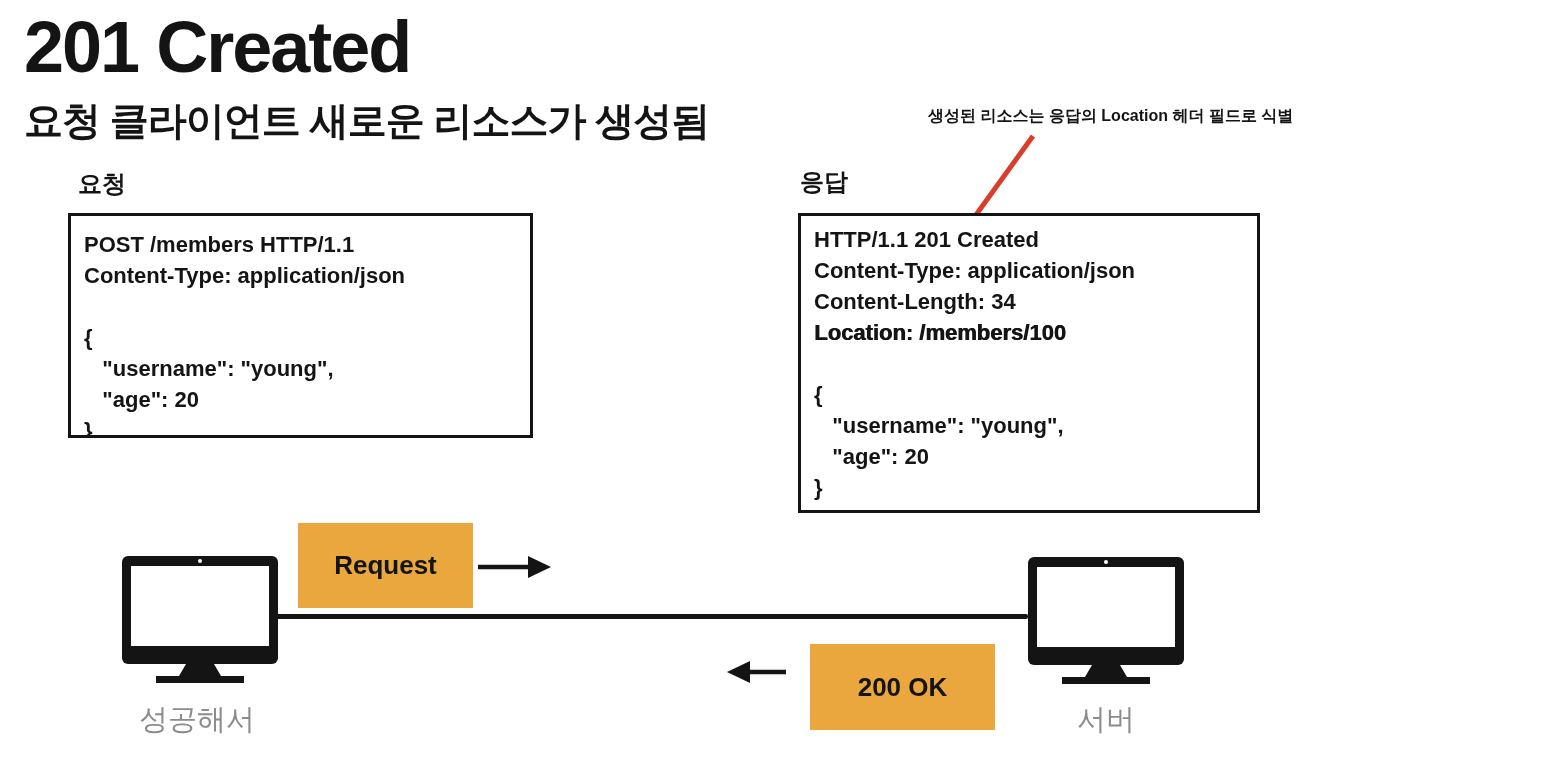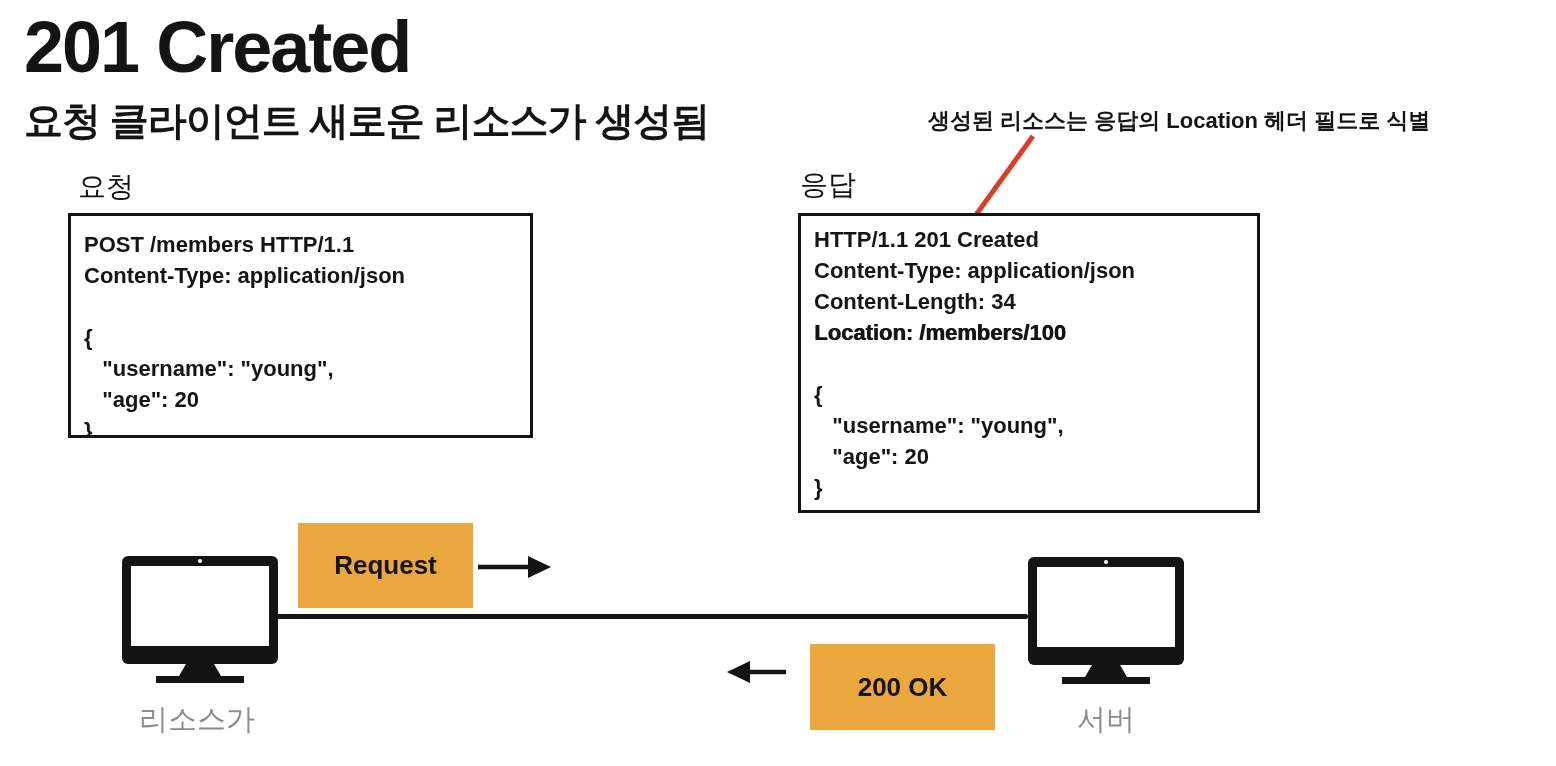--- a/index.html
+++ b/index.html
@@ -30,29 +30,29 @@
   .page-subtitle {
     left: 24px; top: 94px;
     font-size: 39px;
     font-weight: 800;
     letter-spacing: -1px;
     color: var(--ink-black);
     white-space: nowrap;
   }
   .annotation {
     left: 928px; top: 106px;
-    font-size: 22px;
+    font-size: 16px;
     font-weight: 700;
     color: var(--ink-black);
     white-space: nowrap;
   }
 
   .panel-label {
-    font-size: 28px;
-    font-weight: 400;
+    font-size: 24px;
+    font-weight: 700;
     color: var(--ink-black);
   }
   .request-label { left: 78px; top: 168px; }
   .response-label { left: 800px; top: 166px; }
 
   .msg-box {
     border: 3.5px solid var(--ink-black);
     background: #ffffff;
     overflow: hidden;
   }
@@ -160,21 +160,21 @@
 
   <div class="abs transmission-line"></div>
 
   <svg class="abs monitor-svg client-monitor" viewBox="0 0 156 127">
     <rect class="frame" x="0" y="0" width="156" height="108" rx="6"></rect>
     <rect class="screen" x="9" y="10" width="138" height="80"></rect>
     <circle class="screen" cx="78" cy="5" r="2"></circle>
     <polygon class="frame" points="64,108 92,108 99,120 57,120"></polygon>
     <rect class="frame" x="34" y="120" width="88" height="7"></rect>
   </svg>
-  <div class="abs machine-label client-label">리소스가</div>
+  <div class="abs machine-label client-label">성공해서</div>
 
   <svg class="abs monitor-svg server-monitor" viewBox="0 0 156 127">
     <rect class="frame" x="0" y="0" width="156" height="108" rx="6"></rect>
     <rect class="screen" x="9" y="10" width="138" height="80"></rect>
     <circle class="screen" cx="78" cy="5" r="2"></circle>
     <polygon class="frame" points="64,108 92,108 99,120 57,120"></polygon>
     <rect class="frame" x="34" y="120" width="88" height="7"></rect>
   </svg>
   <div class="abs machine-label server-label">서버</div>
 

